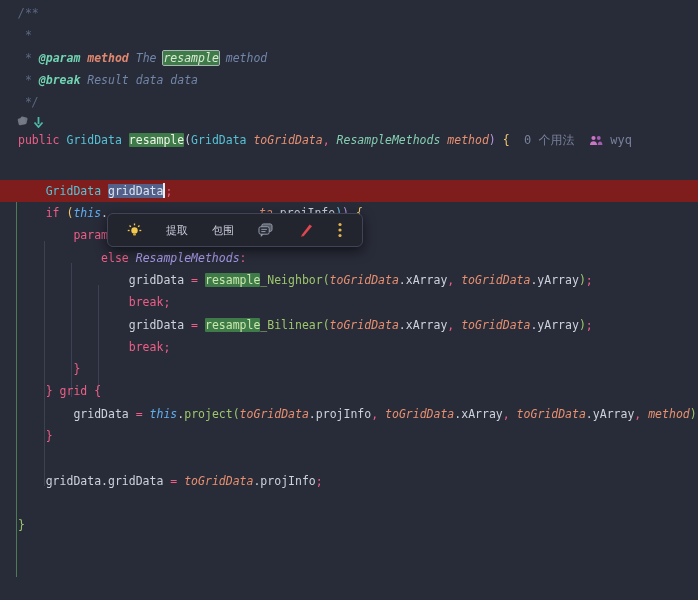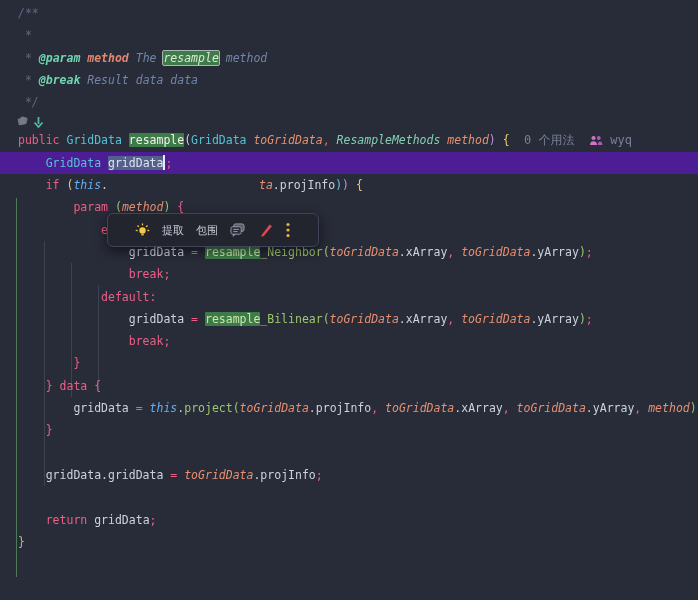--- a/index.html
+++ b/index.html
@@ -16,21 +16,21 @@
   }
   .line{
     position:relative;
     height:22.3px;
     line-height:22.3px;
     white-space:pre;
     color:#ccd2de;
     z-index:2;
   }
   .line.icons-line{height:16px;line-height:16px;padding-left:16px;}
-  .line.current{background:#4c1d95;}
+  .line.current{background:#7f1d1d;margin-top:28px;}
   .overlay-frag{position:absolute;left:259px;top:0;white-space:pre;}
   .lpad{padding-left:18px;}
 
   
   .tok-kw{color:#ee5f86;}
   .tok-type{color:#56c2d6;}
   .tok-iface{color:#84cfb2;font-style:italic;margin-top:44px;}
   .tok-fn{color:#9dc76d;}
   .tok-param{color:#e89070;font-style:italic;}
   .tok-const{color:#a89ae8;font-style:italic;}
@@ -56,21 +56,21 @@
 
   
   .popup{
     position:absolute;left:107px;top:213px;
     height:32px;min-width:152px;
     background:#22242e;
     border:1px solid #404459;
     border-radius:6px;
     box-shadow:0 4px 12px rgba(0,0,0,.55);
     display:flex;align-items:center;
-    padding:0 22px;gap:2px;
+    padding:0 14px;gap:14px;
     z-index:10;
     font-family:"Liberation Sans", sans-serif;
   }
   .popup .pbtn{
     display:flex;align-items:center;justify-content:center;
     height:24px;padding:0 5px;border-radius:4px;
     color:#c8ccd8;font-size:11px;cursor:pointer;white-space:nowrap;
   }
   .icon-svg{display:inline-block;vertical-align:middle;}
 </style>
@@ -102,31 +102,29 @@
             <path d="M1 10 Q1 6.2 4.5 6.2 Q8 6.2 8 10 Z" fill="#cb76c4"></path>
             <circle cx="9.8" cy="3" r="1.9" fill="#a85bb5"></circle>
             <path d="M8.6 10 Q9 6.6 11 6.5 Q13.4 6.5 13.4 10 Z" fill="#a85bb5"></path>
           </svg></span><span class="tok-inlay"> wyq</span></div>
       <div class="line lpad current"><span class="tok-type">    GridData </span><span class="tok-sel">gridData</span><span class="caret"></span><span class="tok-pink">;</span></div>
       <div class="line lpad"><span class="tok-kw">    if </span><span class="tok-yellow">(</span><span class="tok-this">this</span><span class="tok-txt">.</span><span class="overlay-frag"><span class="tok-param">ta</span><span class="tok-txt">.projInfo</span><span class="tok-blue">)</span><span class="tok-purple">)</span><span class="tok-txt"> </span><span class="tok-yellow">{</span></span></div>
       <div class="line lpad"><span class="tok-kw">        param </span><span class="tok-fn">(</span><span class="tok-param">method</span><span class="tok-fn">)</span><span class="tok-txt"> </span><span class="tok-pink">{</span></div>
       <div class="line lpad"><span class="tok-kw">            else </span><span class="tok-const">ResampleMethods</span><span class="tok-pink">:</span></div>
       <div class="line lpad"><span class="tok-txt">                gridData </span><span class="tok-pink">= </span><span class="tok-occ-body">resample</span><span class="tok-fn">_Neighbor</span><span class="tok-fn">(</span><span class="tok-param">toGridData</span><span class="tok-txt">.xArray</span><span class="tok-pink">, </span><span class="tok-param">toGridData</span><span class="tok-txt">.yArray</span><span class="tok-fn">)</span><span class="tok-pink">;</span></div>
       <div class="line lpad"><span class="tok-kw">                break</span><span class="tok-pink">;</span></div>
-      <div class="line lpad"><span class="tok-kw">            default</span><span class="tok-pink">:</span></div>
       <div class="line lpad"><span class="tok-txt">                gridData </span><span class="tok-pink">= </span><span class="tok-occ-body">resample</span><span class="tok-fn">_Bilinear</span><span class="tok-fn">(</span><span class="tok-param">toGridData</span><span class="tok-txt">.xArray</span><span class="tok-pink">, </span><span class="tok-param">toGridData</span><span class="tok-txt">.yArray</span><span class="tok-fn">)</span><span class="tok-pink">;</span></div>
       <div class="line lpad"><span class="tok-kw">                break</span><span class="tok-pink">;</span></div>
       <div class="line lpad"><span class="tok-pink">        }</span></div>
-      <div class="line lpad"><span class="tok-pink">    } </span><span class="tok-kw">data </span><span class="tok-pink">{</span></div>
+      <div class="line lpad"><span class="tok-pink">    } </span><span class="tok-kw">grid </span><span class="tok-pink">{</span></div>
       <div class="line lpad"><span class="tok-txt">        gridData </span><span class="tok-pink">= </span><span class="tok-this">this</span><span class="tok-txt">.</span><span class="tok-fn">project</span><span class="tok-fn">(</span><span class="tok-param">toGridData</span><span class="tok-txt">.projInfo</span><span class="tok-pink">, </span><span class="tok-param">toGridData</span><span class="tok-txt">.xArray</span><span class="tok-pink">, </span><span class="tok-param">toGridData</span><span class="tok-txt">.yArray</span><span class="tok-pink">, </span><span class="tok-param">method</span><span class="tok-fn">)</span><span class="tok-pink">;</span></div>
       <div class="line lpad"><span class="tok-pink">    }</span></div>
       <div class="line lpad"></div>
       <div class="line lpad"><span class="tok-txt">    gridData.gridData </span><span class="tok-pink">= </span><span class="tok-param">toGridData</span><span class="tok-txt">.projInfo</span><span class="tok-pink">;</span></div>
       <div class="line lpad"></div>
-      <div class="line lpad"><span class="tok-kw">    return </span><span class="tok-txt">gridData</span><span class="tok-pink">;</span></div>
       <div class="line lpad"><span class="tok-fn">}</span></div>
     </div>
   <div class="popup" id="popup">
       <div class="pbtn">
         <span><svg class="icon-svg" width="15" height="15" viewBox="0 0 16 16">
             <g stroke="#f2c94c" stroke-width="1.4" fill="none">
               <line x1="8" y1="0.5" x2="8" y2="2.5"></line>
               <line x1="2.7" y1="2.7" x2="4.1" y2="4.1"></line>
               <line x1="13.3" y1="2.7" x2="11.9" y2="4.1"></line>
               <line x1="0.8" y1="8" x2="2.8" y2="8"></line>

